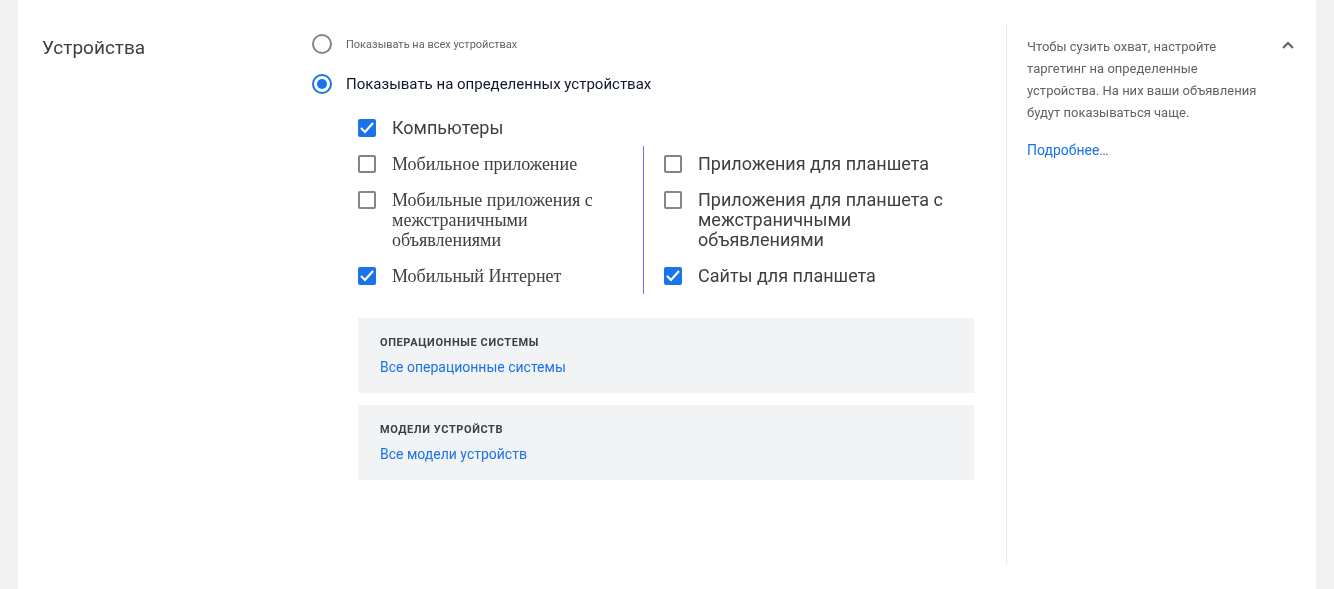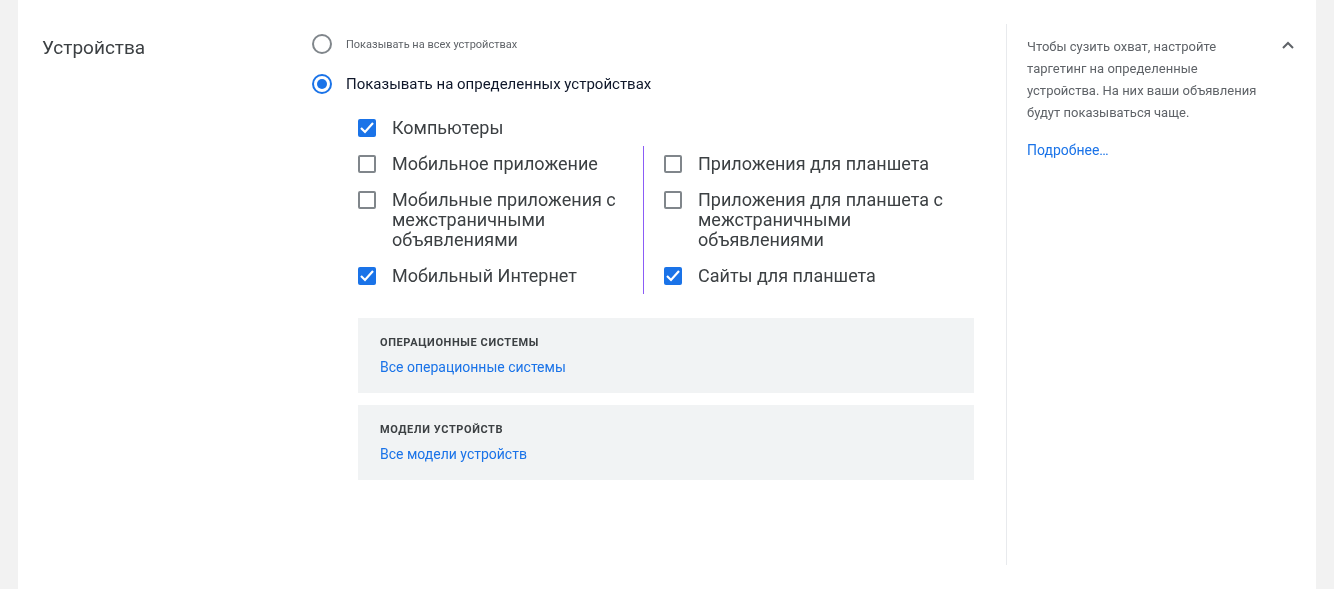--- a/index.html
+++ b/index.html
@@ -107,20 +107,21 @@
   .chk-on  { background: #1a73e8; }
   .chk-on svg { position: absolute; top: 2px; left: 2px; }
   .check-label { color: #3c4043; font-size: 18px; line-height: 20px; }
   .columns-split {
     display: flex;
     gap: 0;
   }
   .col-l {
     width: 285px;
     padding-right: 20px;
+    font-family: Liberation Serif, serif;
   }
   .col-r {
     flex: 1;
     border-left: 1px solid #8b5cf6;
     padding-left: 20px;
   }
   
   .grey-box {
     background: #f1f3f4;
     padding: 18px 22px;

